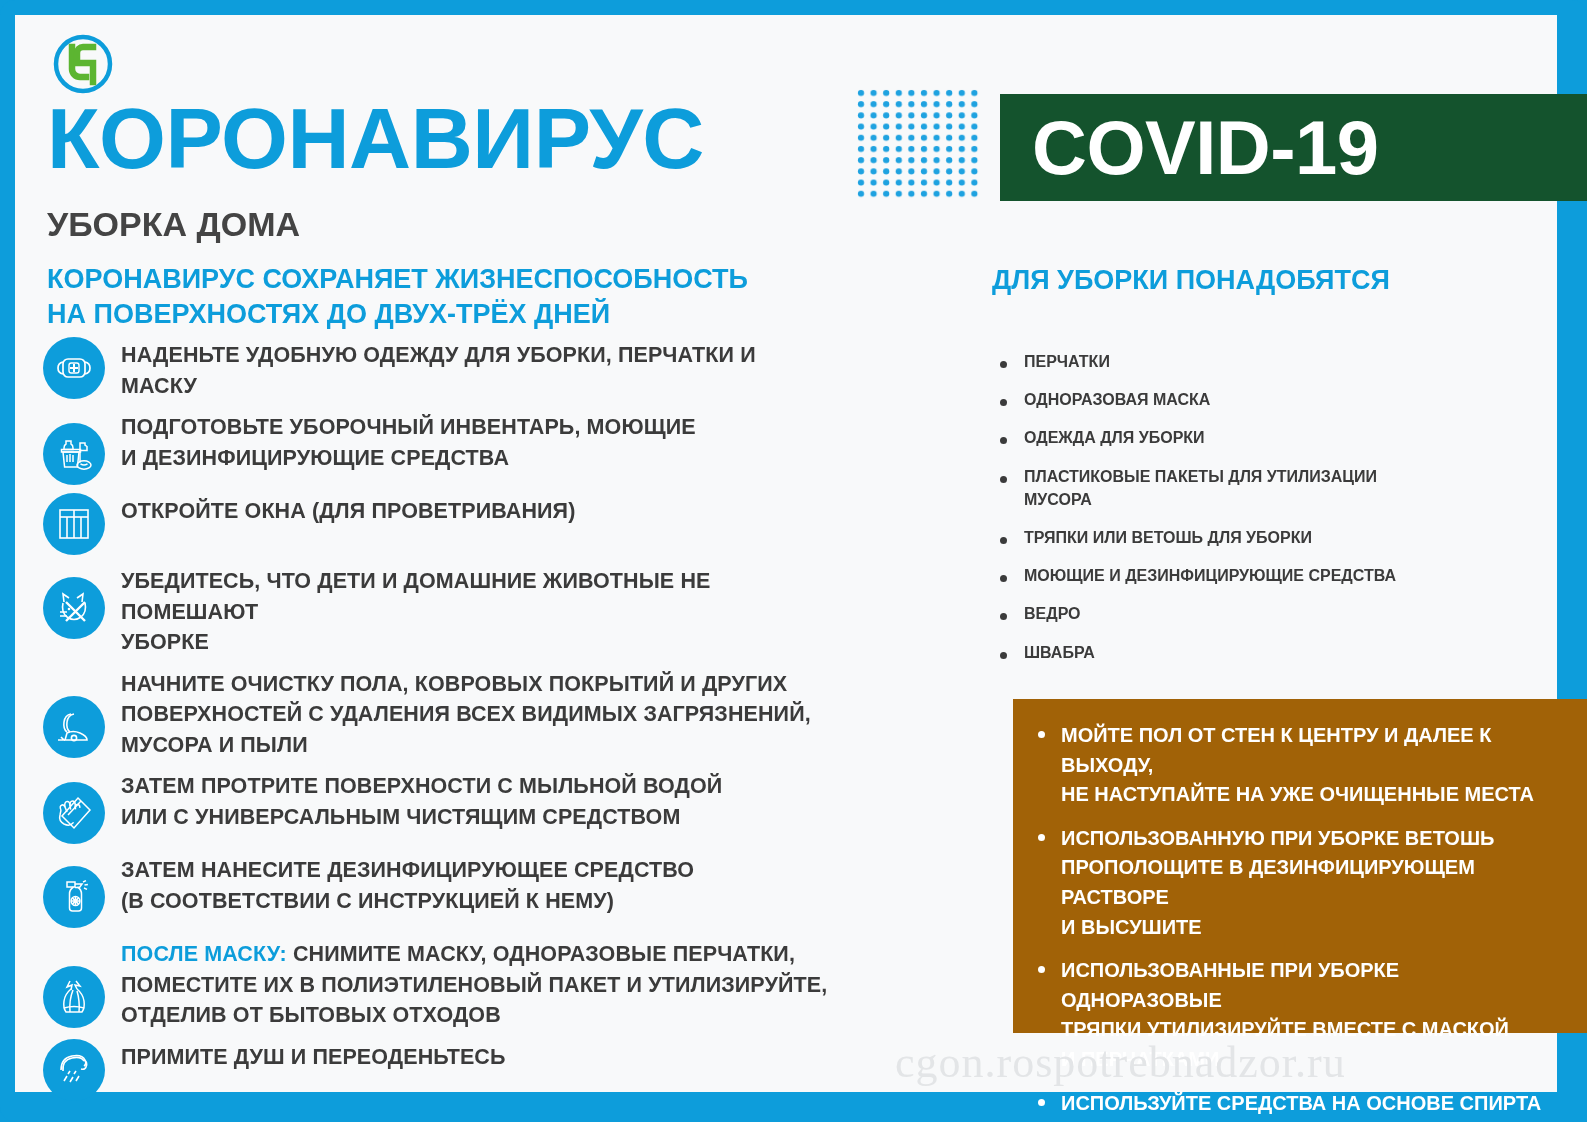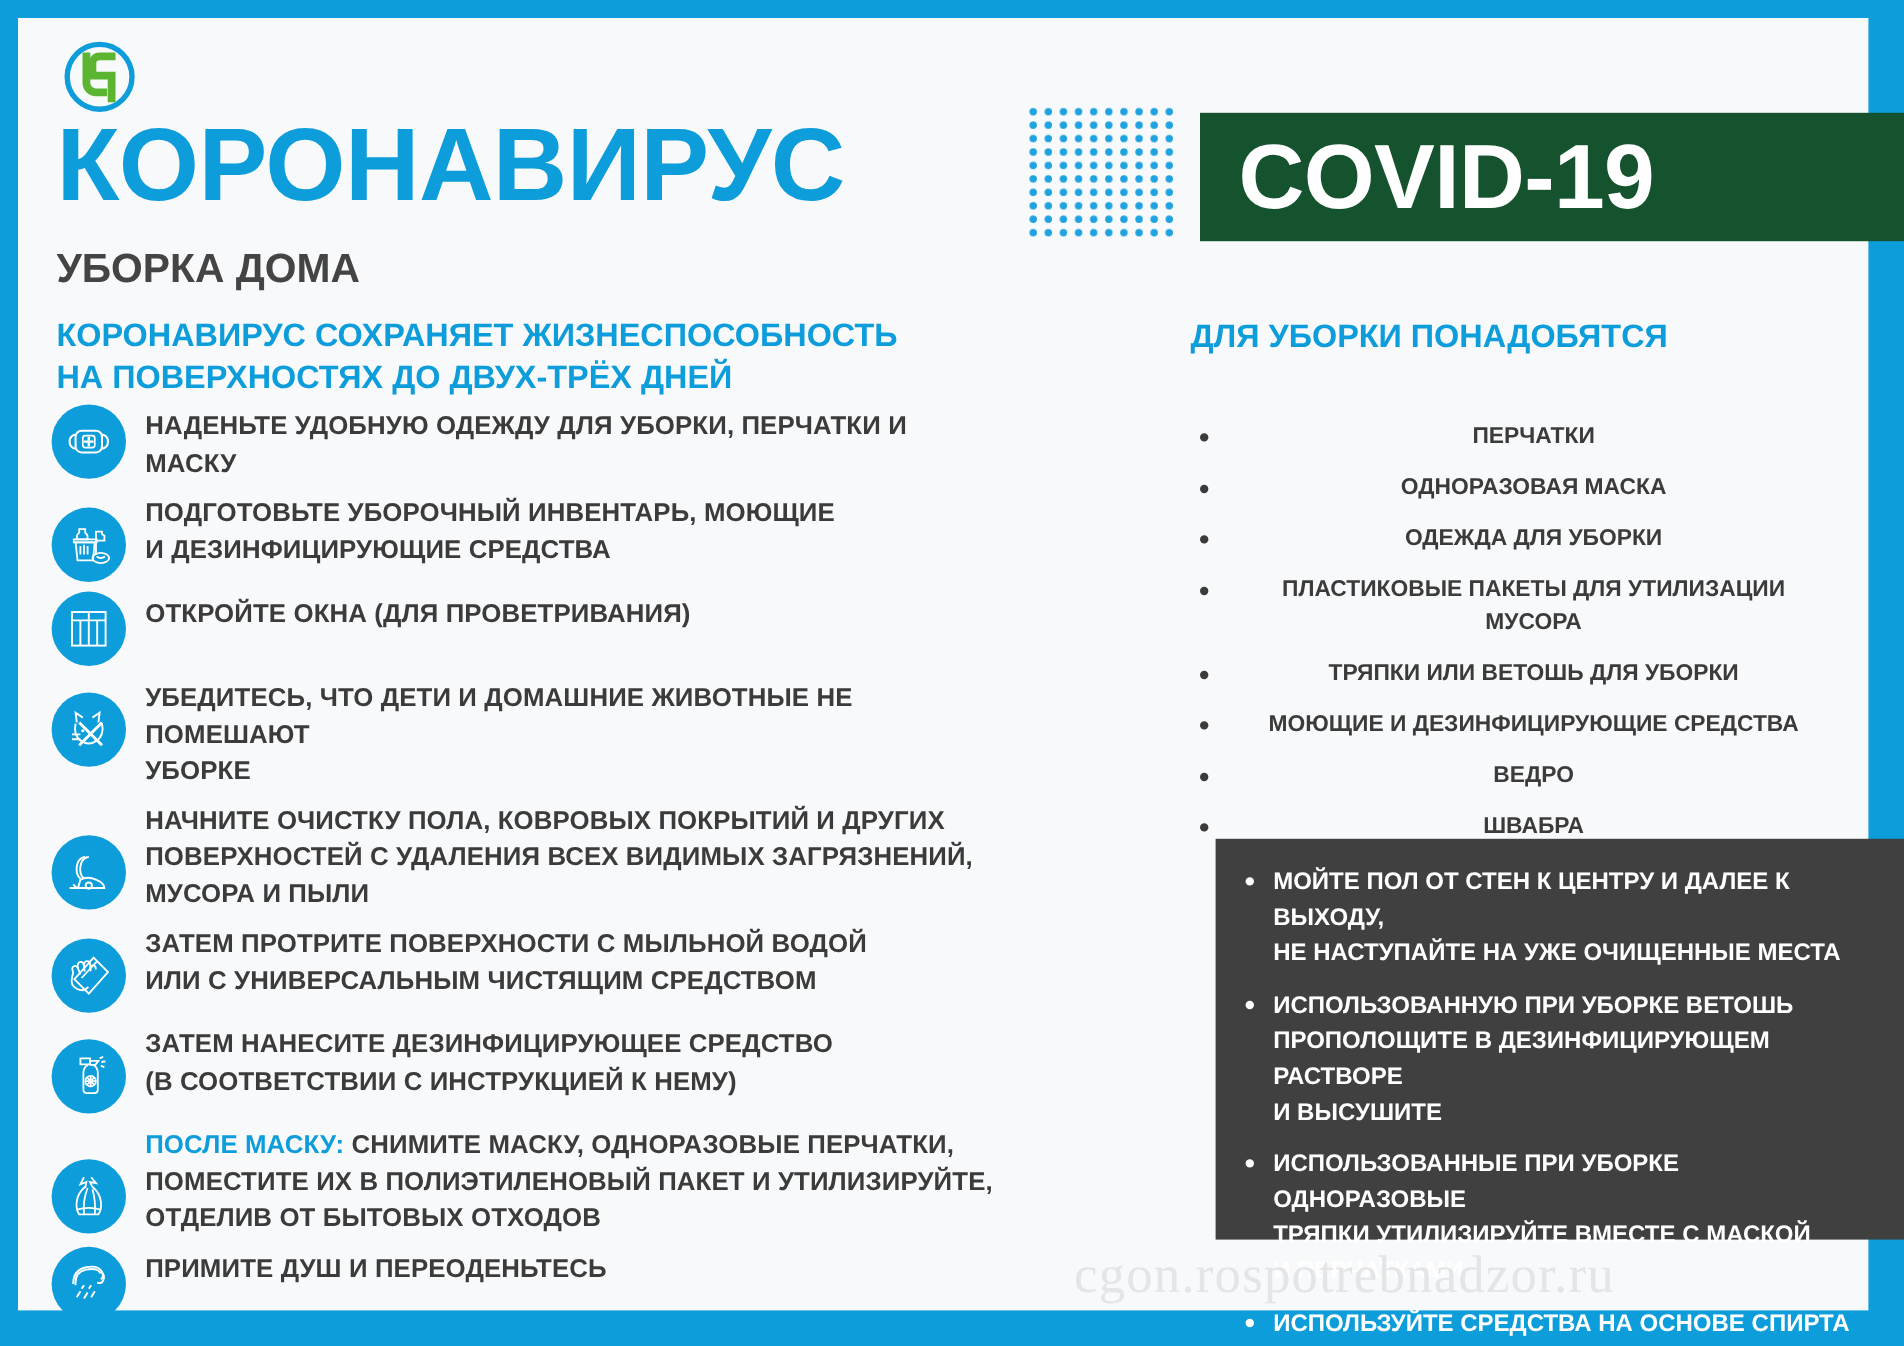--- a/index.html
+++ b/index.html
@@ -154,44 +154,43 @@
     position: absolute;
     left: 977px;
     top: 335px;
     width: 540px;
   }
   #supplies li {
     list-style: none;
     position: relative;
     padding-left: 32px;
     margin-bottom: 15px;
-    font-size: 19px;
+    font-size: 16px;
     font-weight: bold;
     color: #3b3b3b;
     line-height: 1.45;
-    text-align: center;
   }
   #supplies li::before {
     content: "";
     position: absolute;
     left: 8px;
     top: 11px;
     width: 7px;
     height: 7px;
     border-radius: 50%;
     background: #3b3b3b;
   }
 
   #tips-panel {
     position: absolute;
     left: 998px;
     top: 684px;
     right: -30px;
     height: 334px;
-    background: #404040;
+    background: #a16207;
     padding: 22px 34px 0 16px;
   }
   #tips-panel li {
     list-style: none;
     position: relative;
     padding-left: 32px;
     margin-bottom: 14px;
     font-size: 20px;
     font-weight: bold;
     color: #ffffff;

